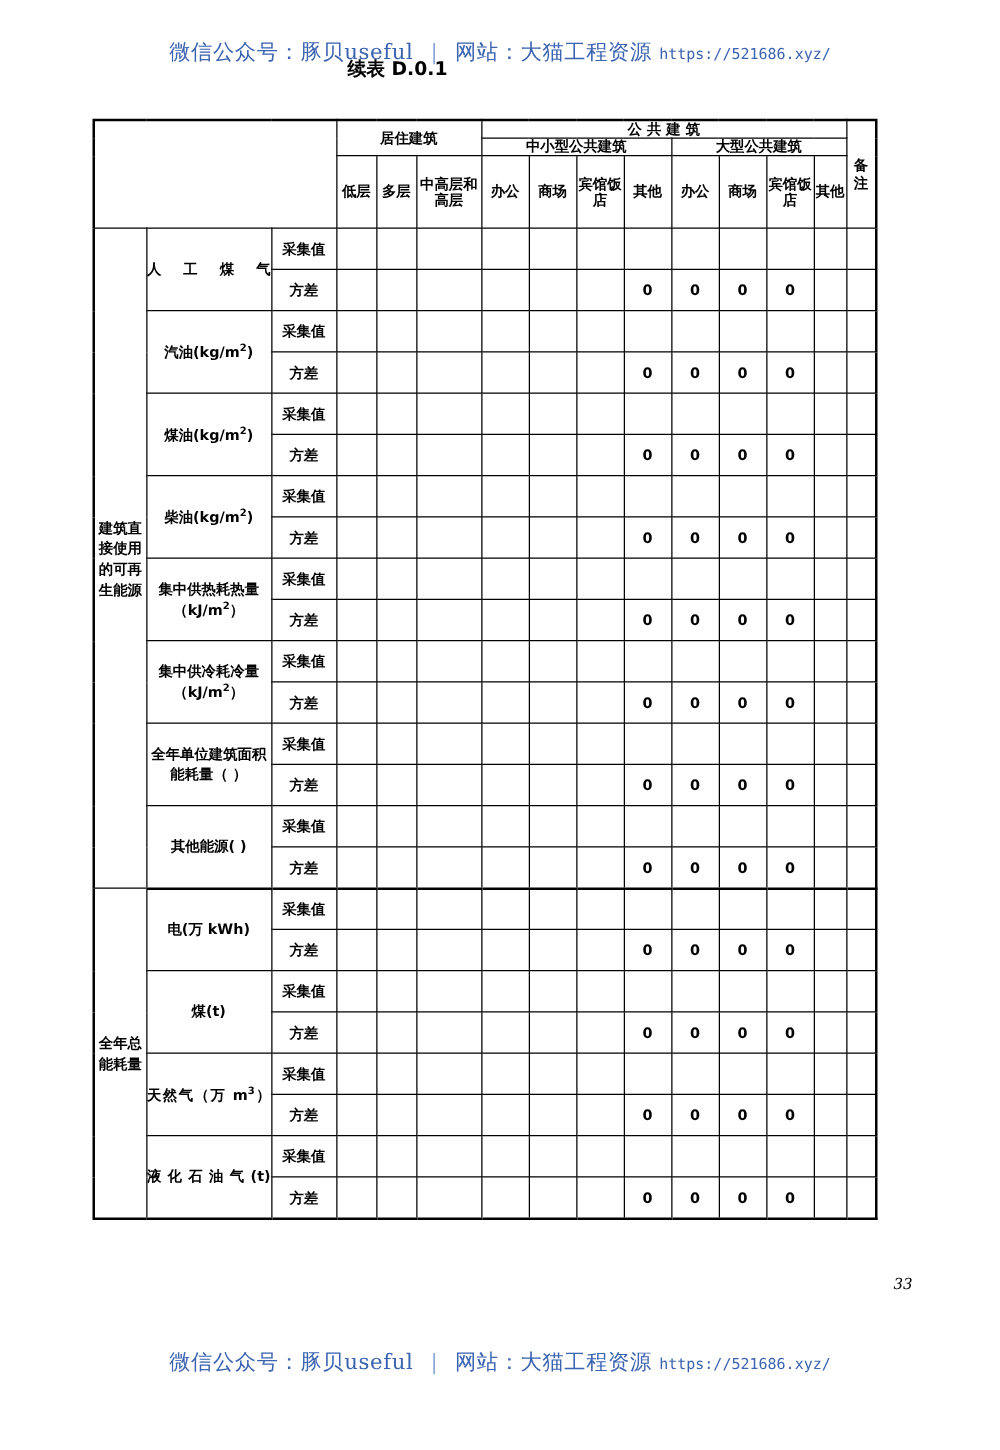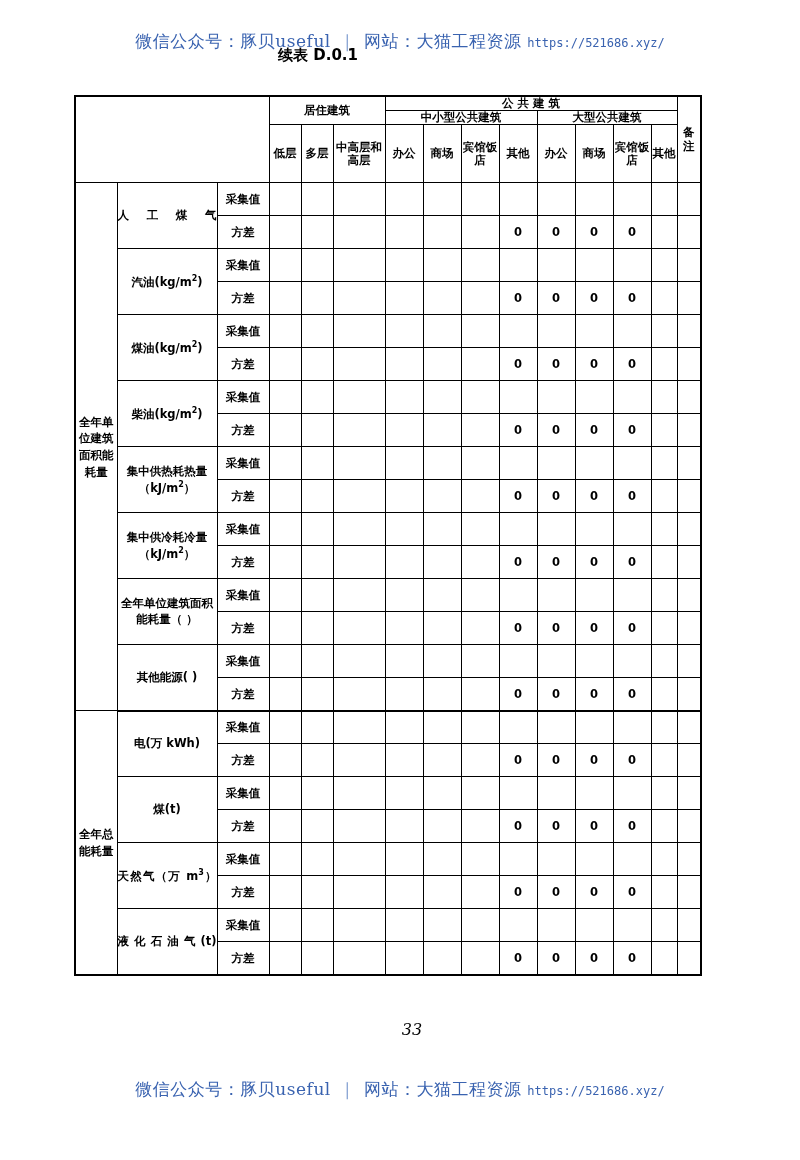--- a/index.html
+++ b/index.html
@@ -117,25 +117,24 @@
   .thick-bottom { border-bottom: 2px solid #000 !important; }
 
   sup { font-size: 8px; vertical-align: super; }
 
   
   .page-number {
     position: absolute;
     top: 1020px;
     left: 0;
     width: 730px;
-    text-align: center;
+    text-align: right;
     font-style: italic;
-    font-size: 16px;
+    font-size: 12px;
     font-family: "DejaVu Serif", "Liberation Serif", serif;
-    padding-left: 47px;
   }
 </style>
 </head>
 <body>
 
 <div class="watermark watermark-top">
   <span>微信公众号：豚贝useful</span><span class="wm-sep">｜</span><span>网站：大猫工程资源</span>&nbsp;<span class="wm-url">https://521686.xyz/</span>
 </div>
 
 <div class="table-title">续表 D.0.1</div>
@@ -179,21 +178,21 @@
         <td class="hdr-col">宾馆饭店</td>
         <td class="hdr-col">其他</td>
         <td class="hdr-col">办公</td>
         <td class="hdr-col">商场</td>
         <td class="hdr-col">宾馆饭店</td>
         <td class="hdr-col">其他</td>
       </tr>
     </thead>
     <tbody id="table-body">
         <tr style="height: 33px;">
-          <td rowspan="16" class="group-label" style="border-left: 2px solid rgb(0, 0, 0);">全年单位建筑面积能耗量</td>
+          <td rowspan="16" class="group-label" style="border-left: 2px solid rgb(0, 0, 0);">建筑直接使用的可再生能源</td>
           <td rowspan="2" class="item-label just">人工煤气</td>
           <td class="stat-label">采集值</td>
           <td class="zero"></td>
           <td class="zero"></td>
           <td class="zero"></td>
           <td class="zero"></td>
           <td class="zero"></td>
           <td class="zero"></td>
           <td class="zero"></td>
           <td class="zero"></td>

